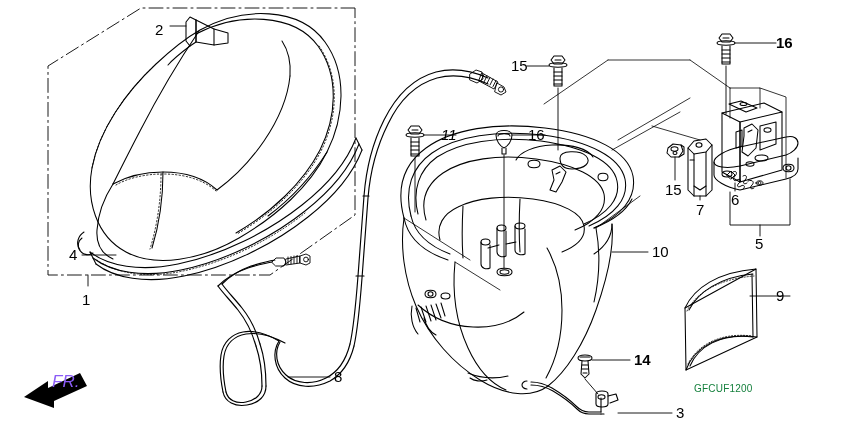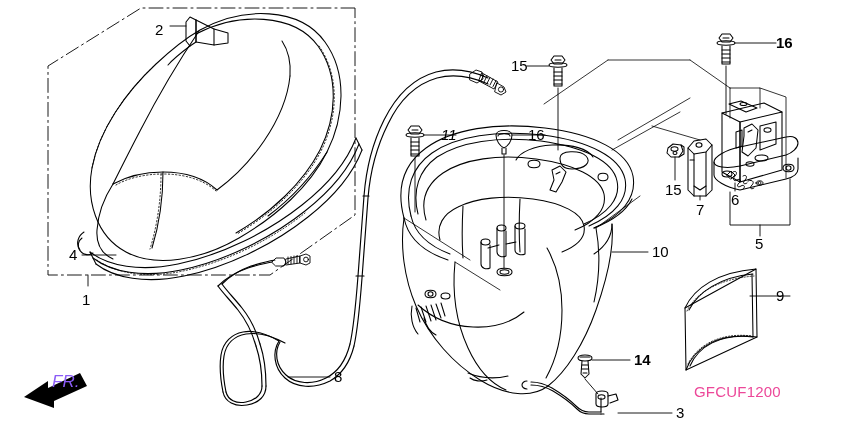--- a/index.html
+++ b/index.html
@@ -3,21 +3,21 @@
 <meta charset="utf-8">
 <style>
   html,body{margin:0;padding:0;background:#ffffff;}
   body{width:850px;height:425px;overflow:hidden;
        font-family:"Liberation Sans","DejaVu Sans",sans-serif;}
   #sheet{position:relative;width:850px;height:425px;background:#fff;}
   #art{position:absolute;inset:0;}
   .lbl{position:absolute;font-family:"Liberation Sans",sans-serif;
        font-size:15px;color:#000;line-height:1;white-space:nowrap;}
   .wm{position:absolute;font-family:"Liberation Sans",sans-serif;
-      font-size:15px;color:#ec4899;letter-spacing:.2px;white-space:nowrap;}
+      font-size:10px;color:#15803d;letter-spacing:.2px;white-space:nowrap;}
   .frtxt{position:absolute;font-family:"Liberation Sans",sans-serif;
       font-size:17px;font-weight:normal;font-style:italic;color:#8b5cf6;
       white-space:nowrap;}
 </style>
 </head>
 <body>
 
 <div id="sheet">
 
   <svg id="art" viewBox="0 0 850 425">

